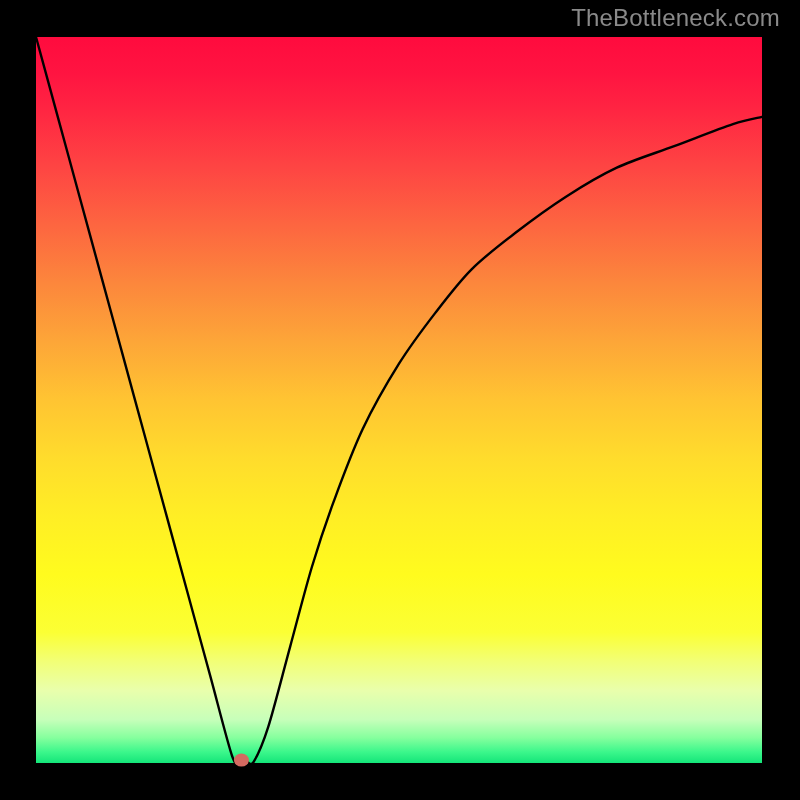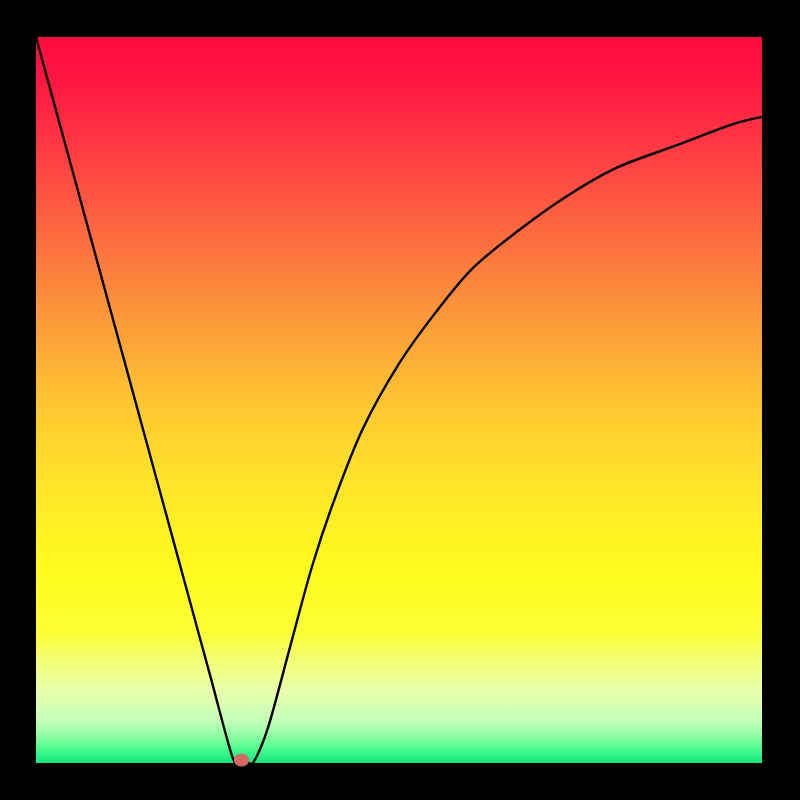--- a/index.html
+++ b/index.html
@@ -28,20 +28,21 @@
   svg {
     position: absolute;
     top: 0;
     left: 0;
   }
 </style>
 </head>
 <body>
 
 <div class="wrapper">
+  <div class="watermark">TheBottleneck.com</div>
   <svg id="chart-svg" width="800" height="800" viewBox="0 0 800 800">
     <defs>
       <linearGradient id="bg-grad" x1="0" y1="0" x2="0" y2="1">
           <stop offset="0%" stop-color="#ff0b3e"></stop>
           <stop offset="5%" stop-color="#ff1441"></stop>
           <stop offset="10%" stop-color="#ff2542"></stop>
           <stop offset="18%" stop-color="#fe4543"></stop>
           <stop offset="26%" stop-color="#fd6640"></stop>
           <stop offset="34%" stop-color="#fc873c"></stop>
           <stop offset="42%" stop-color="#fda638"></stop>

